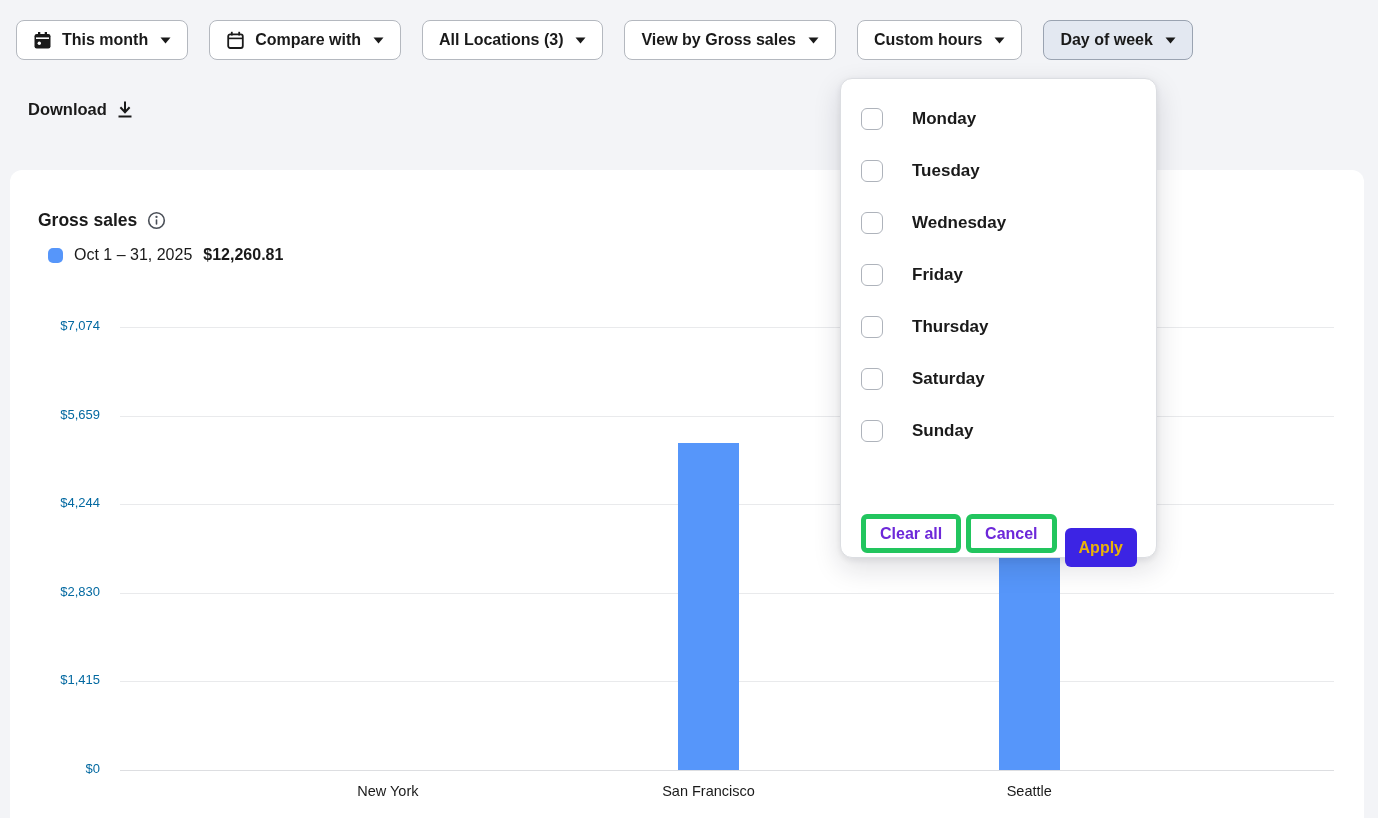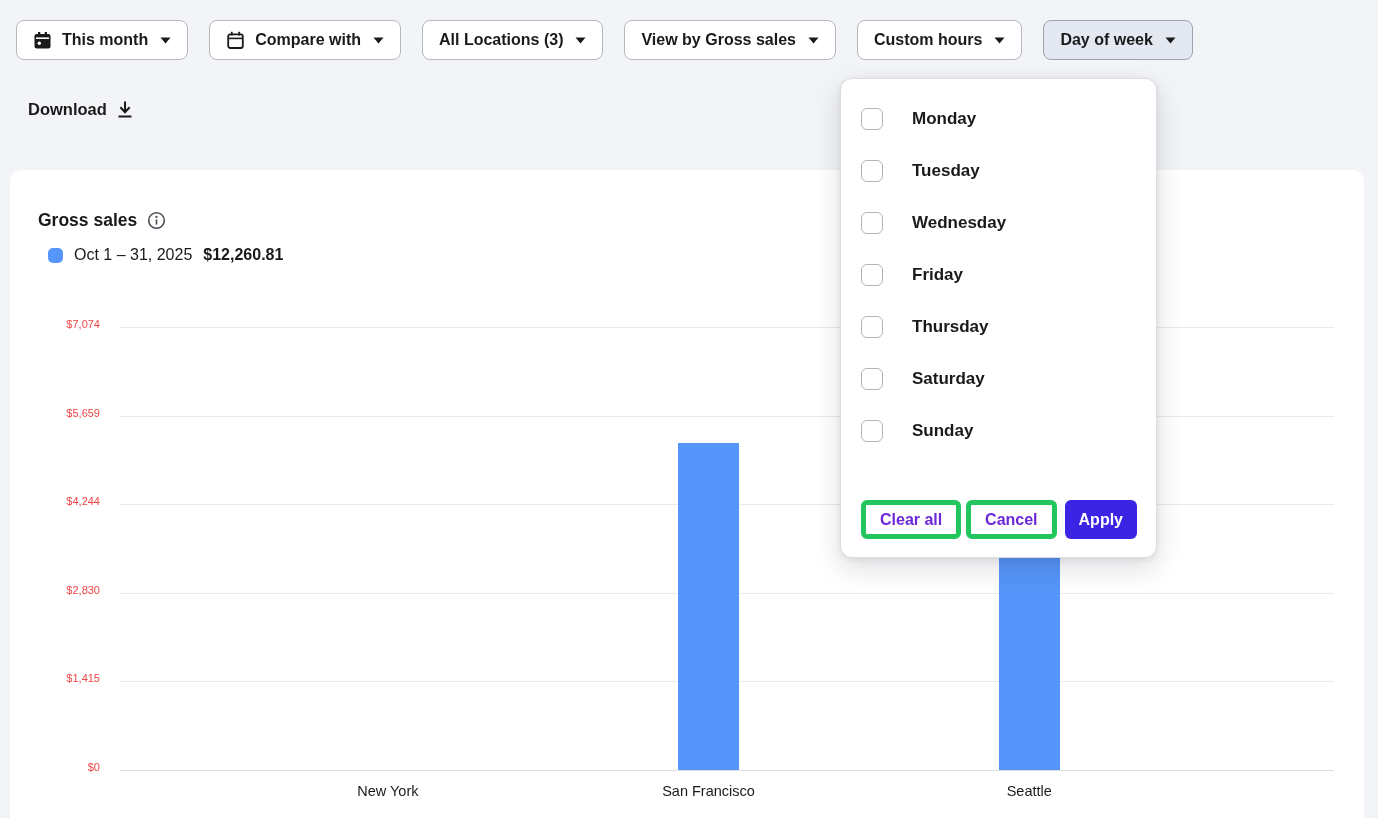--- a/index.html
+++ b/index.html
@@ -48,21 +48,21 @@
   }
   .legend-dot { width:15px; height:15px; border-radius:5px; }
   .legend-total { font-weight:700; }
 
   
   .y-axis {
     position:absolute; left:0; top:157px; width:90px; height:443px;
   }
   .y-tick {
     position:absolute; right:0; transform:translateY(-9px);
-    font-size:11px; color:#ef4444; white-space:nowrap;
+    font-size:13px; color:#0369a1; white-space:nowrap;
   }
   .plot {
     position:absolute; left:100px; top:157px; width:1224px; height:443px;
   }
   .gridline {
     position:absolute; left:10px; right:0; height:1px; background:#e9eaec;
   }
   .gridline.baseline { background:#dddee1; }
   .bar { position:absolute; bottom:0; }
   .x-label {
@@ -89,21 +89,21 @@
   .menu-footer {
     position:absolute; left:20px; right:19px; top:421px;
     display:flex; align-items:center;
   }
   .menu-btn {
     height:39px; border:5px solid #22c55e; border-radius:6px;
     background:#fff; font-family:inherit; font-size:16px; font-weight:700;
     color:#6d28d9; padding:0 14px; cursor:pointer;
   }
   .menu-btn.apply {
-    border:none; color:#ffffff; margin-left:8px;
+    border:none; color:#eab308; margin-left:8px;margin-top:28px;
   }
   .menu-btn.cancel { margin-left:auto; }
 </style>
 </head>
 <body>
 
 <div class="toolbar">
   <div class="filter-btn">
     <span style="display:flex">
       <svg width="19" height="19" viewBox="0 0 19 19">

